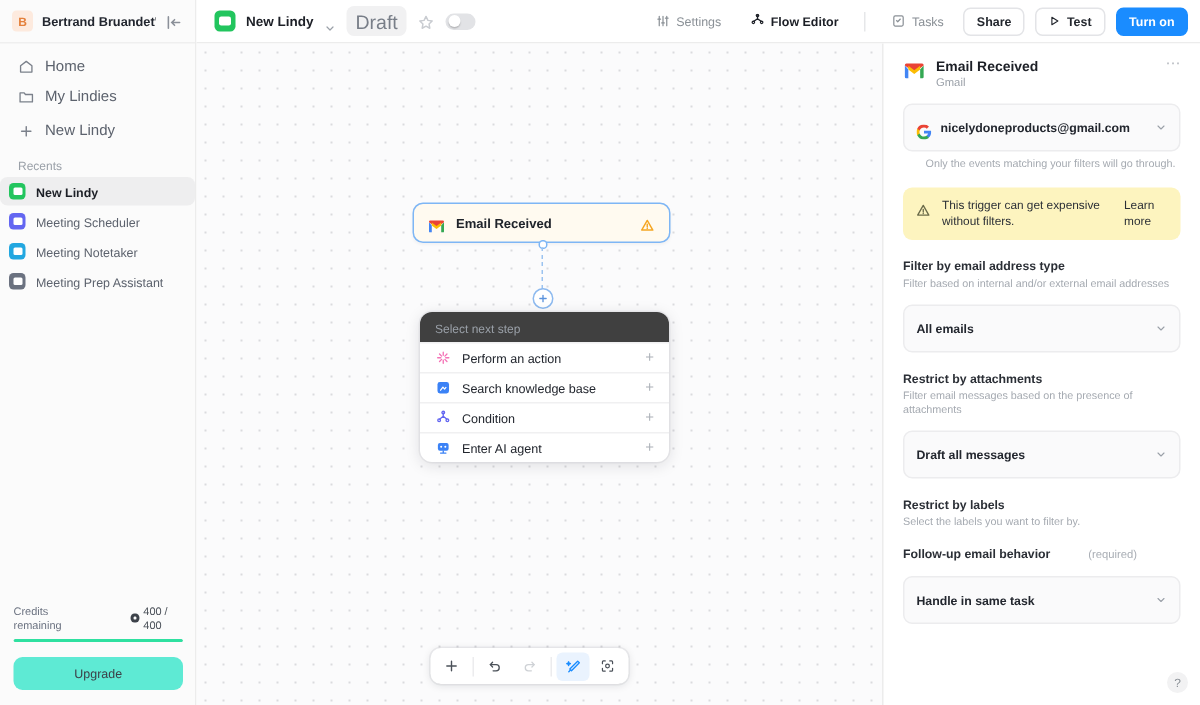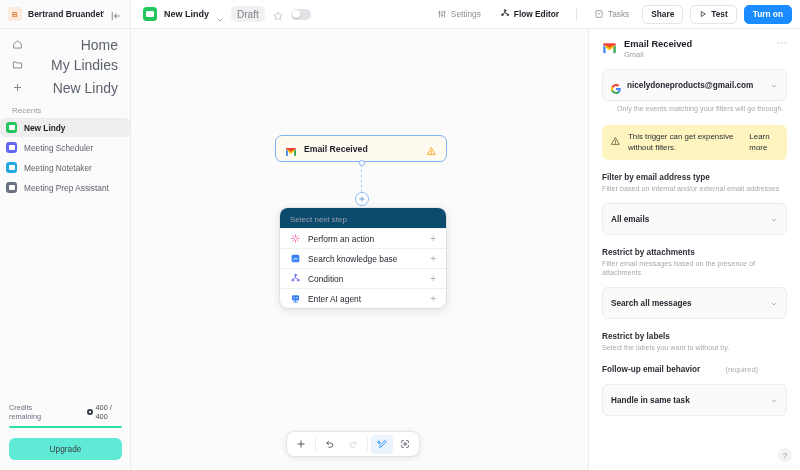--- a/index.html
+++ b/index.html
@@ -35,21 +35,21 @@
   .ws-name {
     font-size: 8.5px; font-weight: 600; color: #22262f;
     white-space: nowrap; overflow: hidden; flex: 1 1 auto;
   }
   .collapse-ico { width: 12px; height: 12px; flex: 0 0 auto; color: #8b9099; }
 
   .nav { padding: 6px 6px 0 6px; }
   .nav-item {
     height: 19px; display: flex; align-items: center; gap: 7px;
     padding: 0 6px; border-radius: 5px; cursor: pointer;
-    font-size: 14px; color: #5c626d; margin-bottom: 1px; justify-content: space-between;
+    font-size: 10px; color: #5c626d; margin-bottom: 1px;
   }
   .nav-item .ico { width: 11px; height: 11px; flex: 0 0 auto; color: #7b818b; display:flex; align-items:center; justify-content:center;}
   .nav-item.spaced { margin-top: 4px; }
 
   .section-label {
     font-size: 8px; color: #9aa0a8; padding: 8px 12px 3px 12px;
   }
   .recent-item {
     height: 19px; display: flex; align-items: center; gap: 7px;
     padding: 0 6px; border-radius: 5px; cursor: pointer;
@@ -90,21 +90,21 @@
     display: flex; align-items: center; padding: 0 8px 0 12px; gap: 7px;
   }
   .lindy-logo {
     width: 14px; height: 14px; border-radius: 3.5px; background: #22c55e;
     display: flex; align-items: center; justify-content: center; flex: 0 0 auto;
   }
   .lindy-logo .inner { width: 8px; height: 6.5px; border-radius: 1.5px; background: #fff; }
   .flow-title { font-size: 9px; font-weight: 700; color: #1c1f26; }
   .chev { width: 8px; height: 8px; color: #9aa0a8; }
   .draft-pill {
-    font-size: 10px; color: #787e88; background: #f1f1f2;
+    font-size: 13px; color: #787e88; background: #f1f1f2;
     border-radius: 5px; padding: 2.5px 6px; font-weight: 500;
   }
   .star-ico { width: 12px; height: 12px; color: #c9ccd1; }
   .toggle {
     width: 20px; height: 11px; border-radius: 6px; background: #e2e3e6;
     position: relative; cursor: pointer; flex: 0 0 auto;
   }
   .toggle .knob {
     position: absolute; top: 1.5px; left: 1.5px;
     width: 8px; height: 8px; border-radius: 50%; background: #fff;
@@ -156,21 +156,21 @@
     border-radius: 50%; background: #fff; border: 1.2px solid #8cb9ef;
     display: flex; align-items: center; justify-content: center;
     color: #5b93dd; cursor: pointer;
   }
   .menu {
     position: absolute; left: 149px; top: 179px; width: 166px;
     background: #fff; border-radius: 8px;
     box-shadow: 0 2px 10px rgba(20,25,35,.13), 0 0 0 1px rgba(20,25,35,.05);
     overflow: hidden;
   }
-  .menu-head { font-size: 8px; color: #9aa0a8; padding: 7px 10px 4px 10px; background:#0c4a6e; }
+  .menu-head { font-size: 8px; color: #9aa0a8; padding: 7px 10px 4px 10px; background:#404040; }
   .menu-item {
     height: 20px; display: flex; align-items: center; gap: 7px;
     padding: 0 10px; cursor: pointer; border-top: 1px solid #f0f0f1;
     font-size: 8.4px; color: #22262e;
   }
   .menu-item .label { flex: 1 1 auto; }
   .menu-item .plus { color: #aeb3ba; font-size: 10px; line-height: 1; }
   .mi-ico { width: 11px; height: 11px; flex: 0 0 auto; display:flex; align-items:center; justify-content:center; }
 
   .toolbar {
@@ -568,32 +568,32 @@
                 <path d="M4 6l4 4 4-4"></path>
               </svg>
           </span>
         </div>
       </div>
 
       <div class="field">
         <div class="field-label">Restrict by attachments</div>
         <div class="field-help">Filter email messages based on the presence of attachments</div>
         <div class="select">
-          <span class="val">Search all messages</span>
+          <span class="val">Draft all messages</span>
           <span class="cv">
             <svg width="8" height="8" viewBox="0 0 16 16" fill="none" stroke="currentColor" stroke-width="1.5" stroke-linecap="round" stroke-linejoin="round">
                 <path d="M4 6l4 4 4-4"></path>
               </svg>
           </span>
         </div>
       </div>
 
       <div class="field">
         <div class="field-label">Restrict by labels</div>
-        <div class="field-help">Select the labels you want to without by.</div>
+        <div class="field-help">Select the labels you want to filter by.</div>
       </div>
 
       <div class="field">
         <div class="field-label">
           <span>Follow-up email behavior</span>
           <span class="req">(required)</span>
         </div>
         <div class="select">
           <span class="val">Handle in same task</span>
           <span class="cv">

